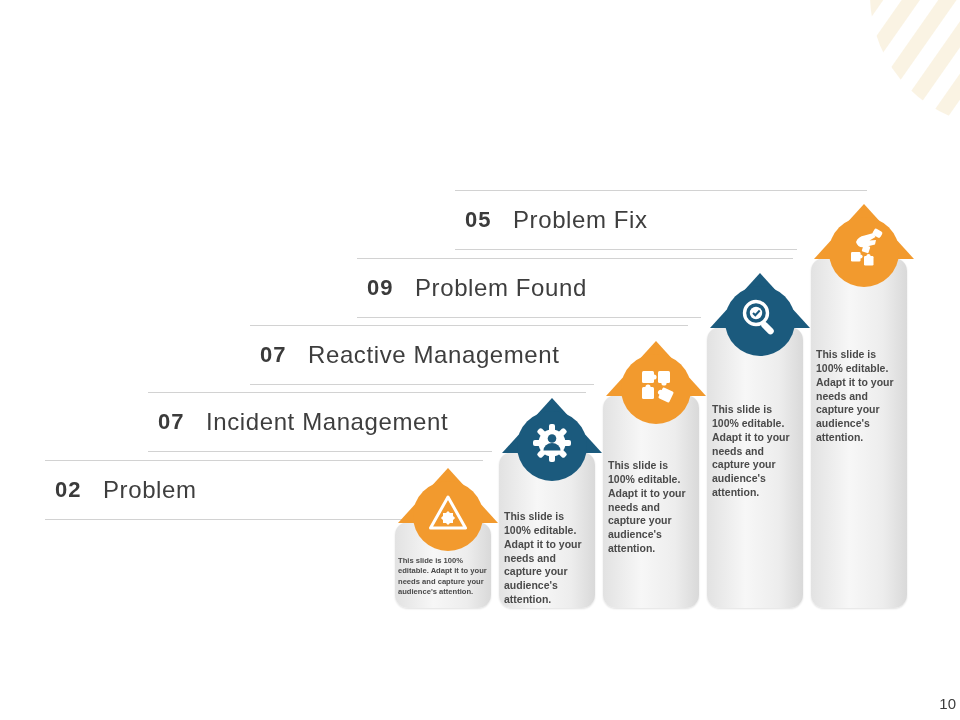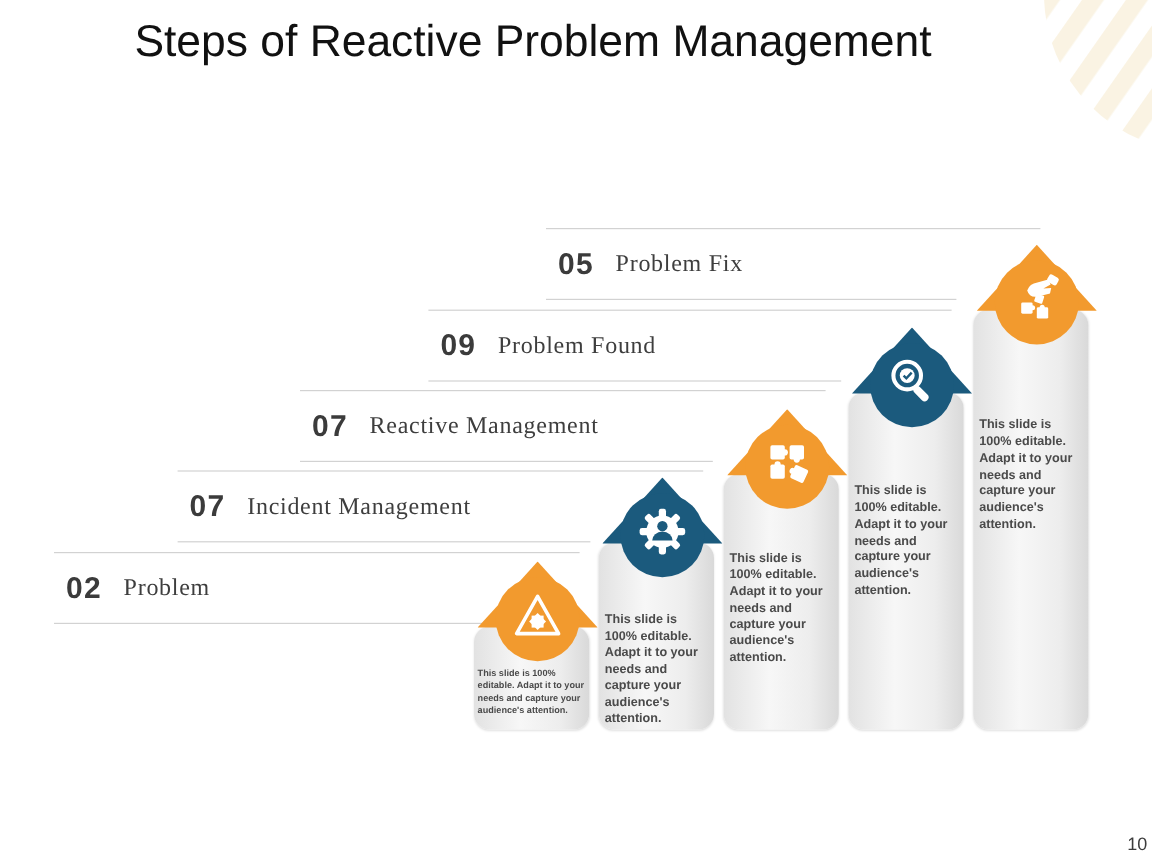--- a/index.html
+++ b/index.html
@@ -12,23 +12,23 @@
 
   
   .corner{position:absolute;top:0;right:0;width:95px;height:140px;}
 
   
   .step{position:absolute;height:60px;z-index:1;}
   .step .line-top,.step .line-bottom{position:absolute;height:1px;background:#d2d2d2;left:0;}
   .step .line-top{top:0;}
   .step .line-bottom{bottom:0;}
   .step .num{position:absolute;left:10px;top:0;height:60px;line-height:60px;
-             font-size:25px;font-weight:700;color:#3b3b3b;letter-spacing:1px;}
+             font-size:22px;font-weight:700;color:#3b3b3b;letter-spacing:1px;}
   .step .label{position:absolute;left:58px;top:0;height:52px;line-height:60px;
-               font-family:Liberation Serif, serif;font-size:20px;color:#3e3e3e;
+               font-family:Liberation Sans, sans-serif;font-size:24px;color:#3e3e3e;
                letter-spacing:0.6px;white-space:nowrap;}
   .step-1{left:45px;top:460px;}
   .step-2{left:148px;top:392px;}
   .step-3{left:250px;top:325px;}
   .step-4{left:357px;top:258px;}
   .step-5{left:455px;top:190px;}
   .step-1 .line-top{width:438px;} .step-1 .line-bottom{width:358px;}
   .step-2 .line-top{width:438px;} .step-2 .line-bottom{width:344px;}
   .step-3 .line-top{width:438px;} .step-3 .line-bottom{width:344px;}
   .step-4 .line-top{width:436px;} .step-4 .line-bottom{width:344px;}
@@ -56,21 +56,20 @@
   .col-5 .col-text{top:144px;}
 
   
   .page-num{position:absolute;right:4px;bottom:8px;font-size:15px;color:#3c3c3c;}
 </style>
 </head>
 <body>
 
 <div class="canvas">
 
-  <div class="title">Steps of Reactive Problem Management</div>
 
   <svg class="corner" viewBox="0 0 95 140" xmlns="http://www.w3.org/2000/svg">
     <defs>
       <pattern id="stripes" width="30" height="30" patternUnits="userSpaceOnUse" patternTransform="rotate(35)">
         <rect width="30" height="30" fill="#ffffff"></rect>
         <rect width="15" height="30" fill="#FAF3E3"></rect>
       </pattern>
       <clipPath id="cornerClip">
           <circle cx="137" cy="-5" r="132"></circle>
         </clipPath>

